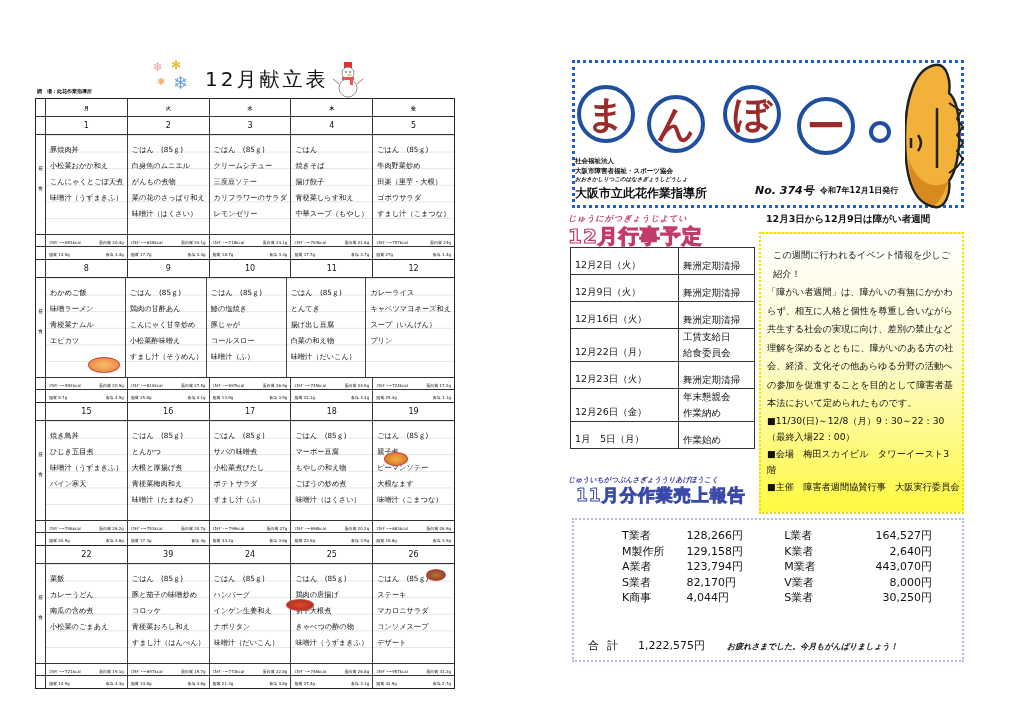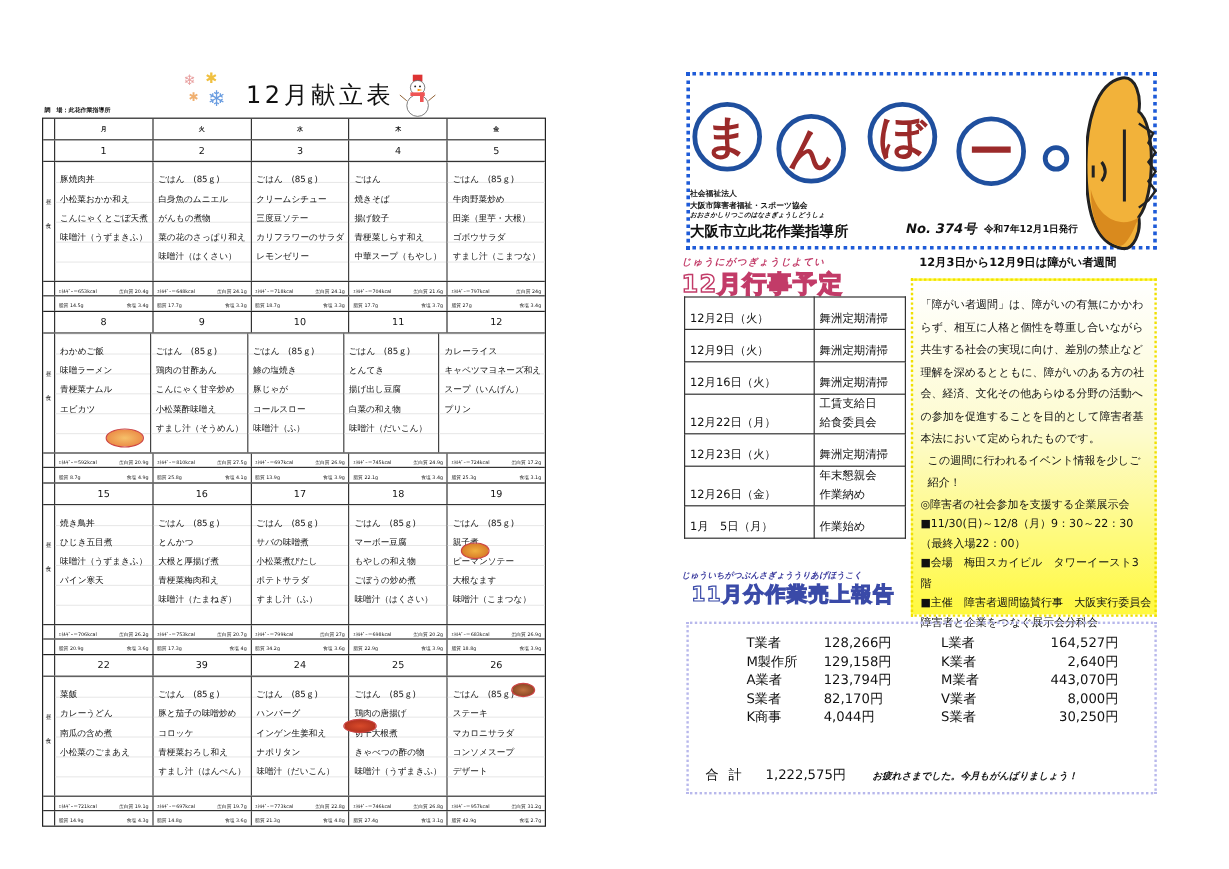--- a/index.html
+++ b/index.html
@@ -571,29 +571,27 @@
         <tr>
           <td class="d">1月　5日（月）</td>
           <td class="e">
             <div class="ev">作業始め</div>
           </td>
         </tr>
       </tbody>
     </table>
 
   <div class="notice">
+    <p style="padding-left:6px">この週間に行われるイベント情報を少しご紹介！</p>
     <p>「障がい者週間」は、障がいの有無にかかわらず、相互に人格と個性を尊重し合いながら共生する社会の実現に向け、差別の禁止など理解を深めるとともに、障がいのある方の社会、経済、文化その他あらゆる分野の活動への参加を促進することを目的として障害者基本法において定められたものです。</p>
-    <p style="padding-left:6px">この週間に行われるイベント情報を少しご紹介！</p>
     <div class="exhibit">
-      <div>◎障害者の社会参加を支援する企業展示会</div>
       <div>■11/30(日)～12/8（月）9：30～22：30</div>
       <div>（最終入場22：00）</div>
       <div>■会場　梅田スカイビル　タワーイースト3階</div>
       <div style="white-space:nowrap">■主催　障害者週間協賛行事　大阪実行委員会</div>
-      <div>障害者と企業をつなぐ展示会分科会</div>
     </div>
   </div>
 
   <div class="sales-ruby">じゅういちがつぶんさぎょううりあげほうこく</div>
   <div class="sales-title">11月分作業売上報告</div>
   <div class="sales-box">
     <div class="sales-grid" id="sales">
         <div class="srow">
       <span class="n1">T業者</span>
       <span class="v1">128,266円</span>

